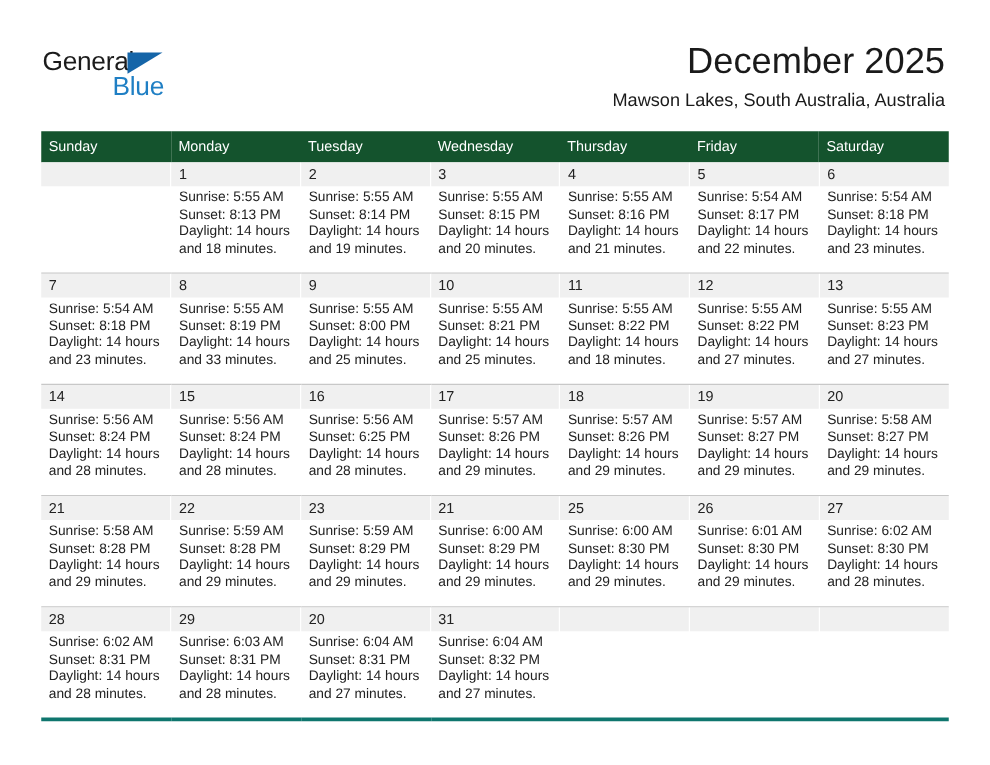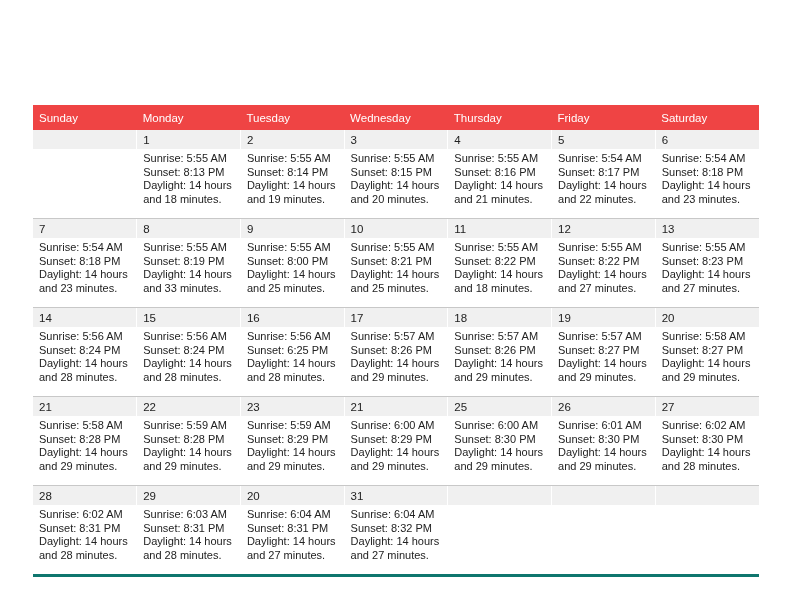--- a/index.html
+++ b/index.html
@@ -89,21 +89,21 @@
   
   .calendar {
     position: absolute;
     left: 33px;
     top: 105px;
     width: 726px;
     border-collapse: collapse;
     table-layout: fixed;
   }
   .calendar th {
-    background: #ef4444;
+    background: #14532d;
     color: #ffffff;
     font-weight: normal;
     font-size: 11.5px;
     text-align: left;
     padding: 4px 0 4px 6px;
     height: 17px;
     border: none;
   }
   .calendar td {
     vertical-align: top;
@@ -144,20 +144,34 @@
   }
   .info div {
     white-space: nowrap;
   }
 </style>
 </head>
 <body>
 
 <div class="page">
 
+  <div class="header">
+
+    <div class="logo">
+      <span class="logo-general">General</span>
+      <span class="logo-triangle"></span>
+      <span class="logo-blue">Blue</span>
+    </div>
+
+    <div class="title-block">
+      <div class="month-title">December 2025</div>
+      <div class="location-subtitle">Mawson Lakes, South Australia, Australia</div>
+    </div>
+
+  </div>
 
   <table class="calendar">
     <thead>
       <tr>
         <th>Sunday</th>
         <th>Monday</th>
         <th>Tuesday</th>
         <th>Wednesday</th>
         <th>Thursday</th>
         <th>Friday</th>

